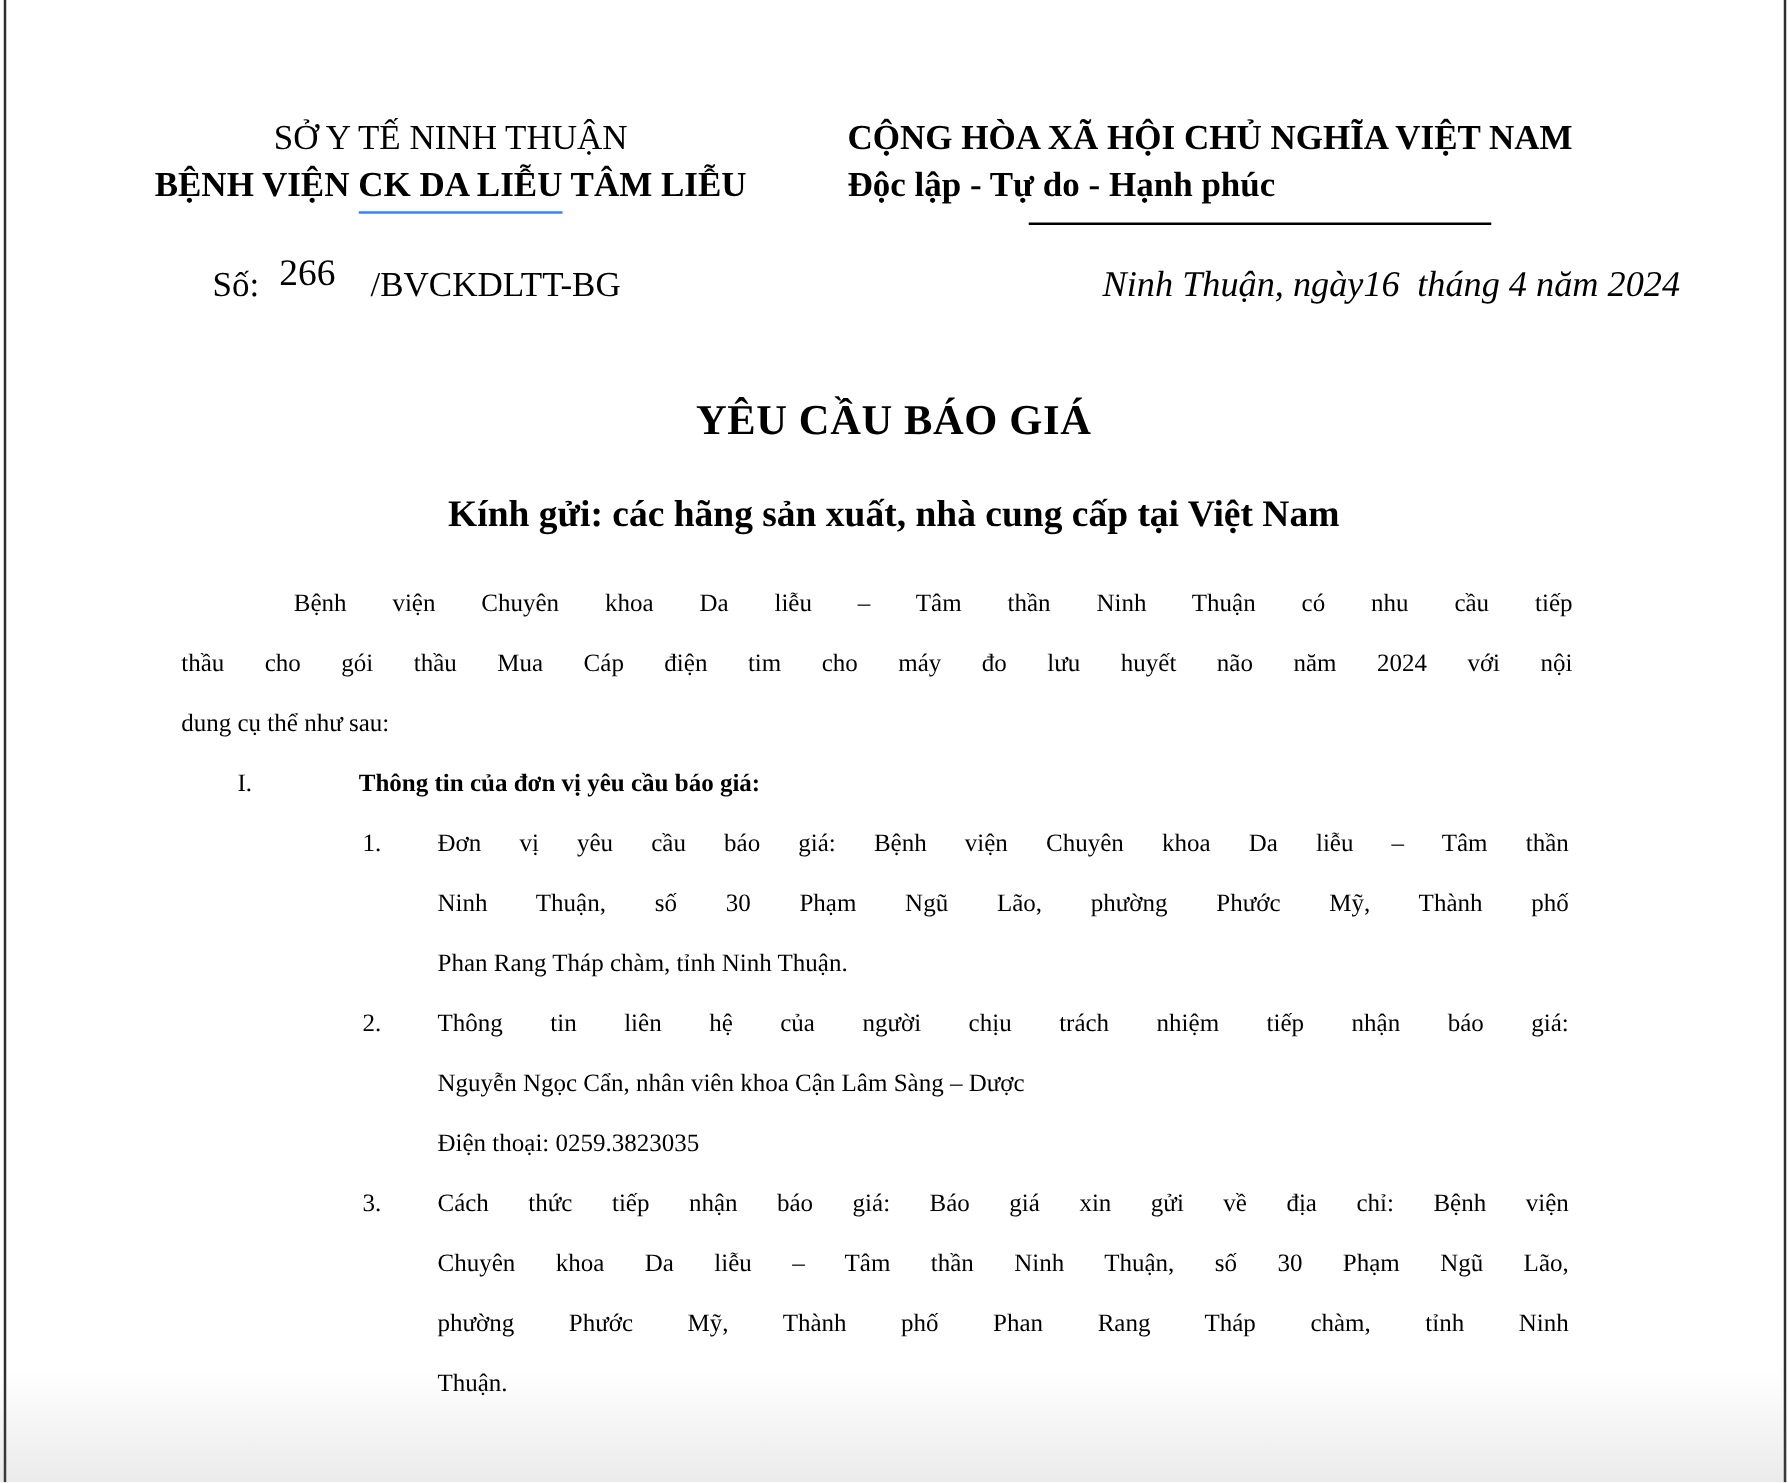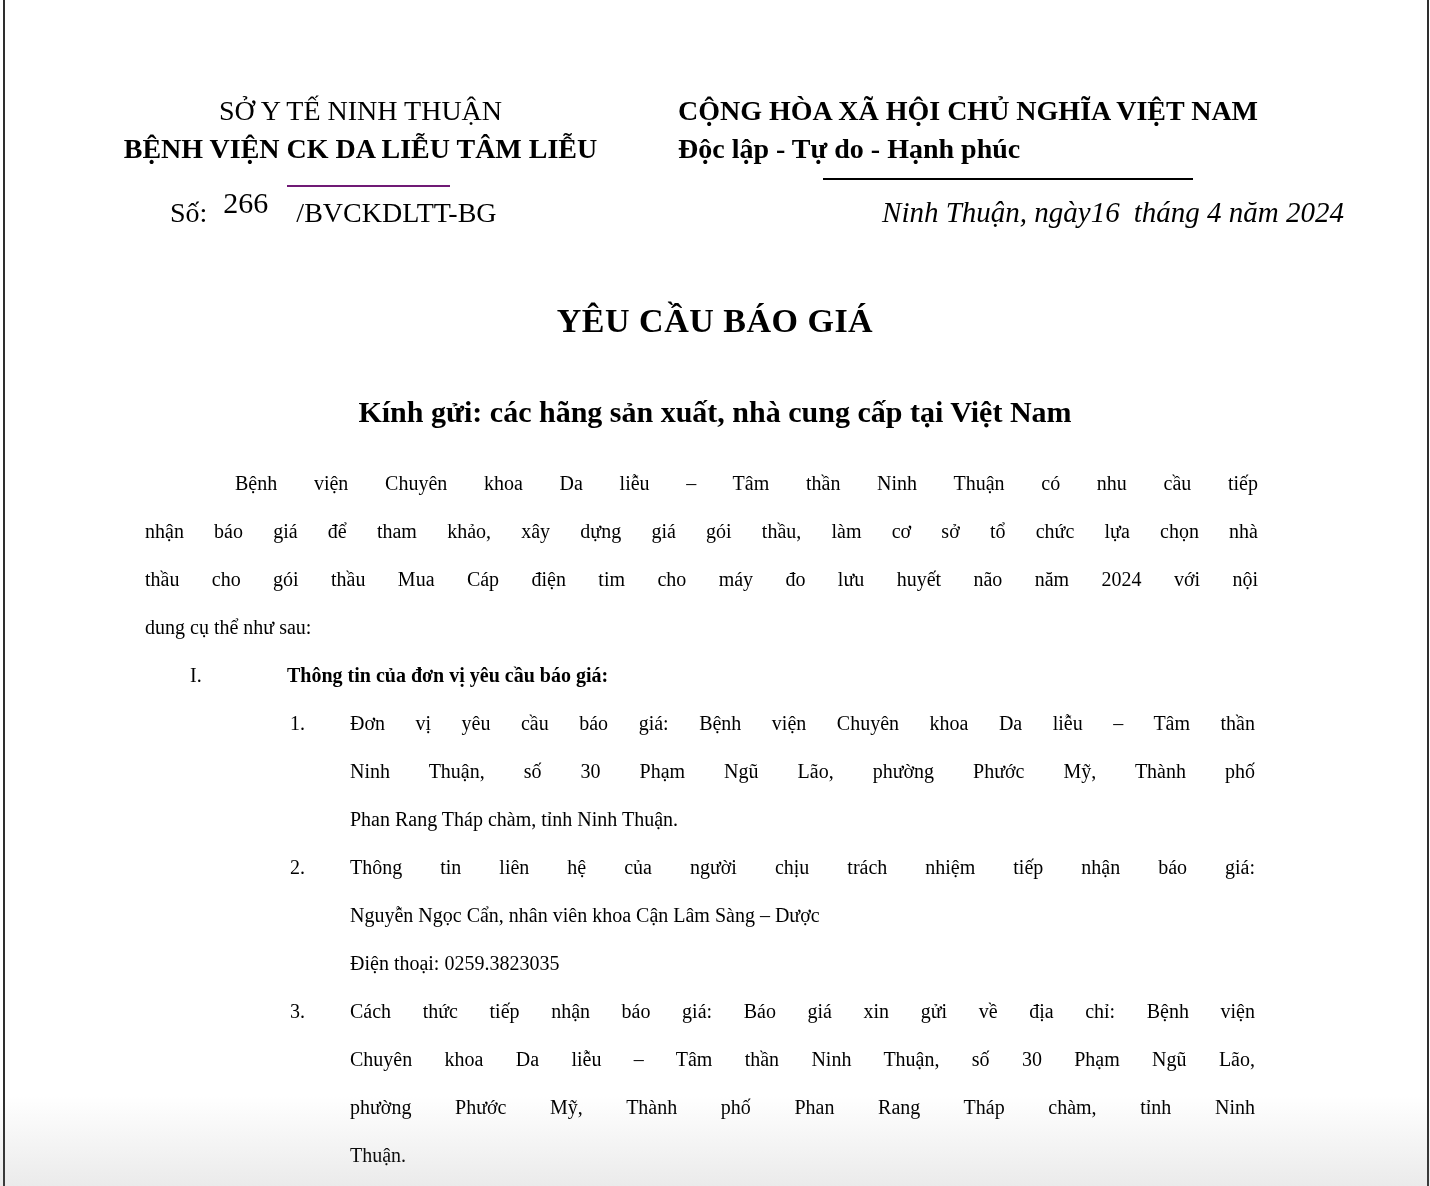--- a/index.html
+++ b/index.html
@@ -16,32 +16,32 @@
   .edge-right{right:1px;}
   .bottom-fade{
     position:absolute;left:0;right:0;bottom:0;height:90px;
     background:linear-gradient(to bottom, rgba(128,128,128,0) 0%, rgba(128,128,128,0.16) 100%);
     pointer-events:none;
   }
 
   .header{display:flex;padding-top:92px;}
   .org{width:545px;margin-left:88px;text-align:center;font-size:28px;line-height:38px;}
   .org-line2{font-weight:bold;white-space:nowrap;}
-  .org-underlined{border-bottom:2px solid #701a75;padding-bottom:21px;}
+  .org-underlined{border-bottom:2px solid #3b82f6;padding-bottom:5px;}
   .nat{width:660px;margin-left:auto;margin-right:92px;font-weight:bold;font-size:28px;line-height:38px;}
   .nat-rule{width:370px;height:0;border-top:2px solid #000;margin:10px auto 0 auto;}
 
-  .numrow{display:flex;align-items:baseline;margin-top:12px;line-height:40px;}
+  .numrow{display:flex;align-items:baseline;margin-top:28px;line-height:40px;}
   .num{margin-left:170px;font-size:28px;white-space:nowrap;}
   .num-value{display:inline-block;font-size:30px;transform:translateY(-9px);margin:0 28px 0 16px;}
   .date{margin-left:auto;margin-right:86px;font-style:italic;font-size:29px;white-space:nowrap;}
   .date-suffix{margin-left:14px;}
 
   .title{margin:68px 0 0 0;text-align:center;font-size:34px;font-weight:bold;line-height:40px;letter-spacing:0.5px;}
-  .salute{margin-top:52px;text-align:center;font-size:30px;font-weight:bold;line-height:38px;}
+  .salute{margin-top:36px;text-align:center;font-size:30px;font-weight:bold;line-height:38px;}
 
   .bodytext{margin:28px 172px 0 145px;font-size:20px;line-height:48px;}
   .pline{text-align:justify;}
   .jl{text-align-last:justify;}
   .indent{text-indent:90px;}
 
   .sechead{padding-left:45px;font-weight:bold;}
   .roman{display:inline-block;width:97px;font-weight:normal;}
 
   .item{display:flex;}
@@ -71,21 +71,20 @@
   <div class="numrow">
     <div class="num"><span>Số:</span><span class="num-value">266</span><span>/BVCKDLTT-BG</span></div>
     <div class="date"><span>Ninh Thuận, ngày</span><span>16</span><span class="date-suffix">tháng 4 năm 2024</span></div>
   </div>
 
   <div class="title">YÊU CẦU BÁO GIÁ</div>
   <div class="salute">Kính gửi: các hãng sản xuất, nhà cung cấp tại Việt Nam</div>
 
   <div class="bodytext">
     <div class="pline indent jl">Bệnh viện Chuyên khoa Da liễu – Tâm thần Ninh Thuận có nhu cầu tiếp</div>
-    <div class="pline jl">nhận báo giá để tham khảo, xây dựng giá gói thầu, làm cơ sở tổ chức lựa chọn nhà</div>
     <div class="pline jl">thầu cho gói thầu Mua Cáp điện tim cho máy đo lưu huyết não năm 2024 với nội</div>
     <div class="pline">dung cụ thể như sau:</div>
 
     <div class="sechead"><span class="roman">I.</span><span>Thông tin của đơn vị yêu cầu báo giá:</span></div>
 
     <div class="item">
       <span class="inum">1.</span>
       <div class="itext">
         <div class="iline jl">Đơn vị yêu cầu báo giá: Bệnh viện Chuyên khoa Da liễu – Tâm thần</div>
         <div class="iline jl">Ninh Thuận, số 30 Phạm Ngũ Lão, phường Phước Mỹ, Thành phố</div>

